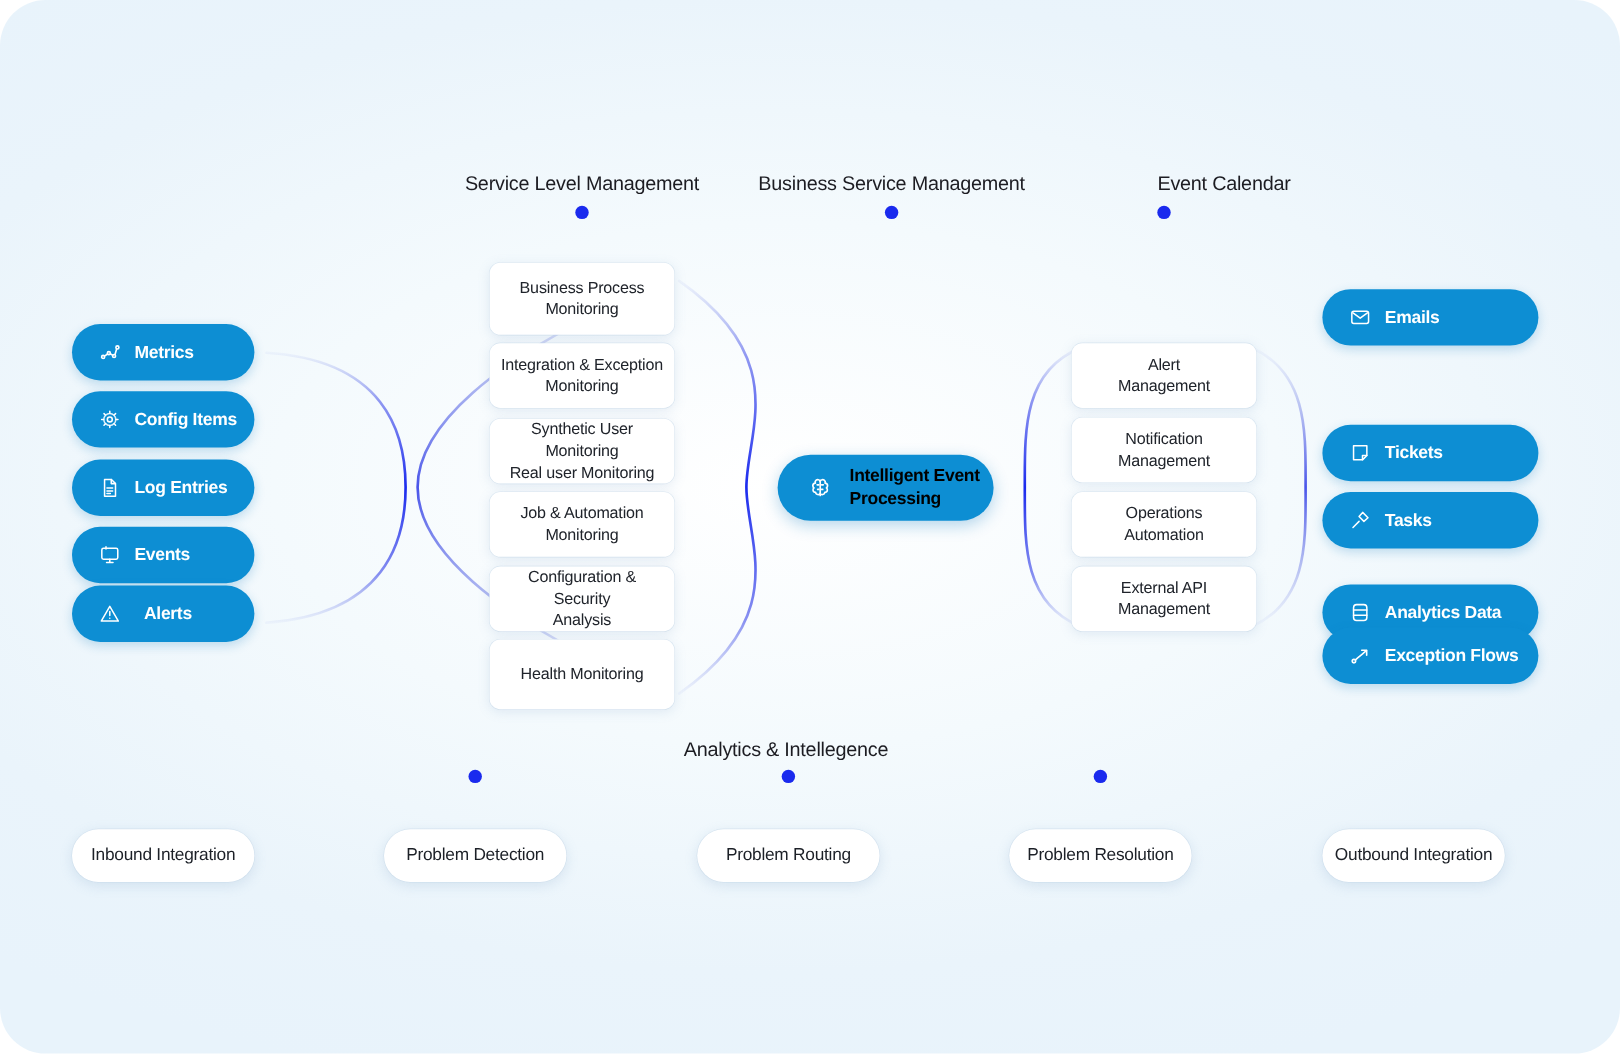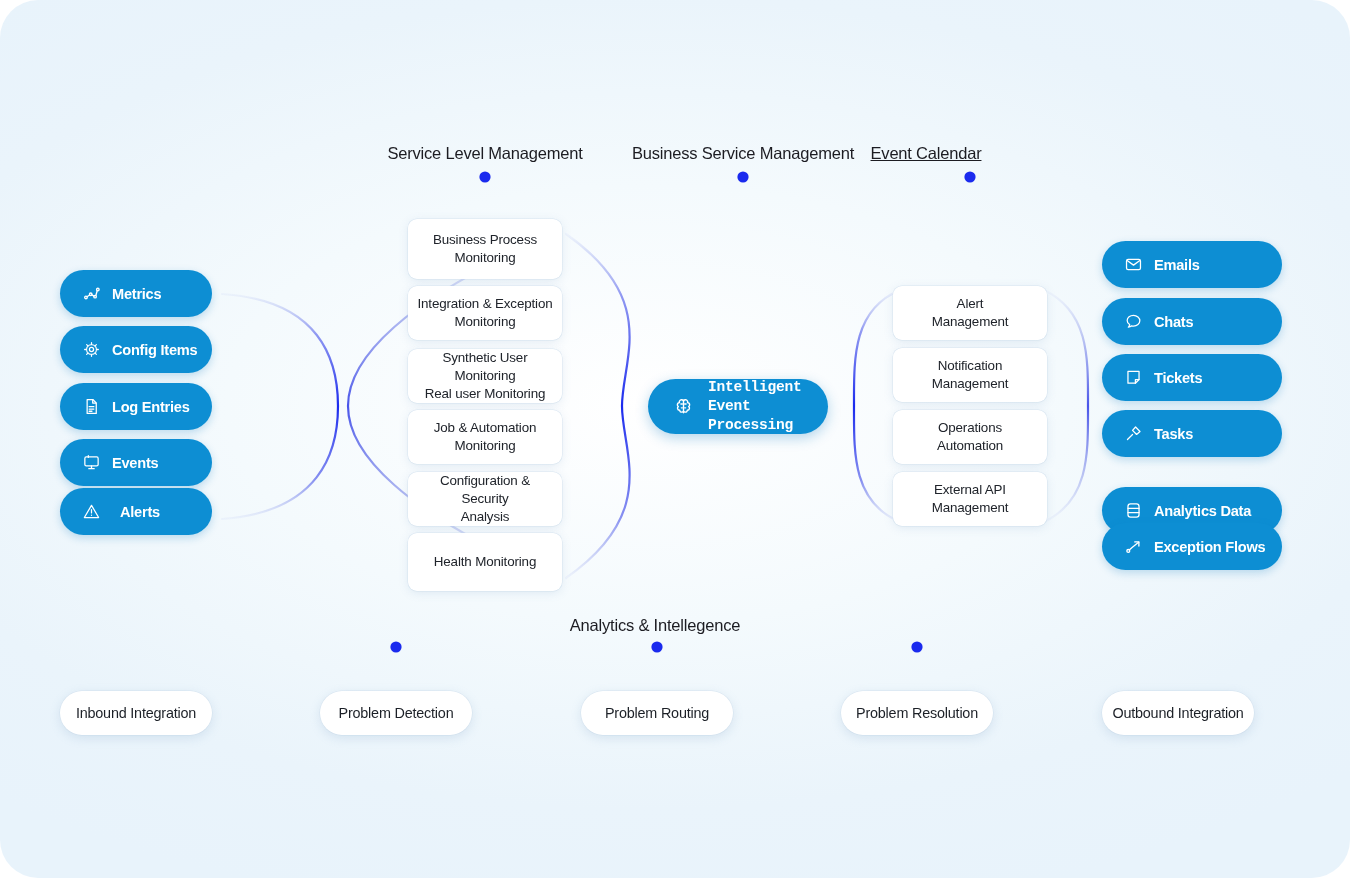--- a/index.html
+++ b/index.html
@@ -38,23 +38,23 @@
     box-shadow:0 2px 10px rgba(110,150,190,.17), 0 0 0 .5px rgba(200,220,235,.5);
     display:flex;align-items:center;justify-content:center;text-align:center;
     color:#20242b;font-size:13.4px;line-height:1.33;letter-spacing:-0.15px;
     box-sizing:border-box;padding:4px 8px;
   }
   .card span{display:block;}
 
   
   .hub{
     position:absolute;display:flex;align-items:center;gap:13px;
-    background:#0d8ed3;color:#ffffff;border-radius:32px;
+    background:#0d8ed3;color:#000000;border-radius:32px;
     box-shadow:0 4px 13px rgba(13,120,190,.3);
-    padding-left:24px;box-sizing:border-box;font-family:Liberation Mono, monospace;
+    padding-left:24px;box-sizing:border-box;
   }
   .hub .ico{width:23px;height:23px;flex:0 0 23px;}
   .hub .lbl{font-size:14.6px;font-weight:700;line-height:1.3;letter-spacing:-0.25px;}
 
   
   .stage{
     position:absolute;background:#fff;border-radius:26px;
     box-shadow:0 3px 11px rgba(110,150,190,.2), 0 0 0 .5px rgba(205,222,236,.55);
     display:flex;align-items:center;justify-content:center;
     color:#1c2027;font-size:14.4px;letter-spacing:-0.2px;white-space:nowrap;
@@ -146,21 +146,21 @@
     <line x1="600" y1="406" x2="650" y2="406" stroke="url(#stubH2)" stroke-width="2.2"></line>
 
     <line x1="828" y1="406" x2="870" y2="406" stroke="url(#stubH)" stroke-width="2.2"></line>
     <path d="M 900 290 C 852 310, 854 360, 854 406 C 854 452, 852 502, 900 522" fill="none" stroke="url(#arcV)" stroke-width="2.2" stroke-linecap="round"></path>
 
     <path d="M 1044 290 C 1090 312, 1088 360, 1088 406 C 1088 452, 1090 500, 1044 522" fill="none" stroke="url(#arcVsoft)" stroke-width="2.2" stroke-linecap="round"></path>
   </svg>
 
   <div class="rail-label" style="left:485px;top:144px;">Service Level Management</div>
   <div class="rail-label" style="left:743px;top:144px;">Business Service Management</div>
-  <div class="rail-label" style="left:926px;top:144px;text-decoration:underline;">Event Calendar</div>
+  <div class="rail-label" style="left:1020px;top:144px;">Event Calendar</div>
 
   <div class="rail-label" style="left:655px;top:616px;">Analytics &amp; Intellegence</div>
 
   <div class="pill" style="left:60px;top:270px;width:152px;height:47px;">
     <svg class="ico" viewBox="0 0 24 24" fill="none" stroke="#ffffff" stroke-width="1.7" stroke-linecap="round" stroke-linejoin="round">
       <circle cx="5" cy="17" r="1.6"></circle>
         <circle cx="11" cy="13" r="1.6"></circle>
       <circle cx="16.5" cy="16" r="1.6"></circle>
         <circle cx="20" cy="7" r="1.6"></circle>
       <path d="M6.3 16.1 L9.7 13.9 M12.4 13.7 L15.2 15.4 M17.5 14.5 L19.2 8.6"></path>
@@ -279,26 +279,20 @@
   </div>
 
   <div class="pill" style="left:1102px;top:241px;width:180px;height:47px;">
     <svg class="ico" viewBox="0 0 24 24" fill="none" stroke="#ffffff" stroke-width="1.6" stroke-linecap="round" stroke-linejoin="round">
       <rect x="3.2" y="5.6" width="17.6" height="12.8" rx="2"></rect>
       <path d="M4.4 7.2 L12 12.8 L19.6 7.2"></path>
     </svg>
     <span class="lbl">Emails</span>
   </div>
 
-  <div class="pill" style="left:1102px;top:298px;width:180px;height:47px;">
-    <svg class="ico" viewBox="0 0 24 24" fill="none" stroke="#ffffff" stroke-width="1.6" stroke-linecap="round" stroke-linejoin="round">
-      <path d="M12 4.2c-4.4 0-8 2.9-8 6.5 0 2.1 1.2 3.9 3.1 5.1-.1 1.2-.6 2.4-1.6 3.4 1.9-.2 3.3-1 4.2-1.8.7.2 1.5.3 2.3.3 4.4 0 8-2.9 8-6.5s-3.6-7-8-7z"></path>
-    </svg>
-    <span class="lbl">Chats</span>
-  </div>
 
   <div class="pill" style="left:1102px;top:354px;width:180px;height:47px;">
     <svg class="ico" viewBox="0 0 24 24" fill="none" stroke="#ffffff" stroke-width="1.6" stroke-linecap="round" stroke-linejoin="round">
       <path d="M5 4.4h14v10.2l-4.6 4.6H5z"></path>
       <path d="M19 14.6h-4.6v4.6"></path>
     </svg>
     <span class="lbl">Tickets</span>
   </div>
 
   <div class="pill" style="left:1102px;top:410px;width:180px;height:47px;">

